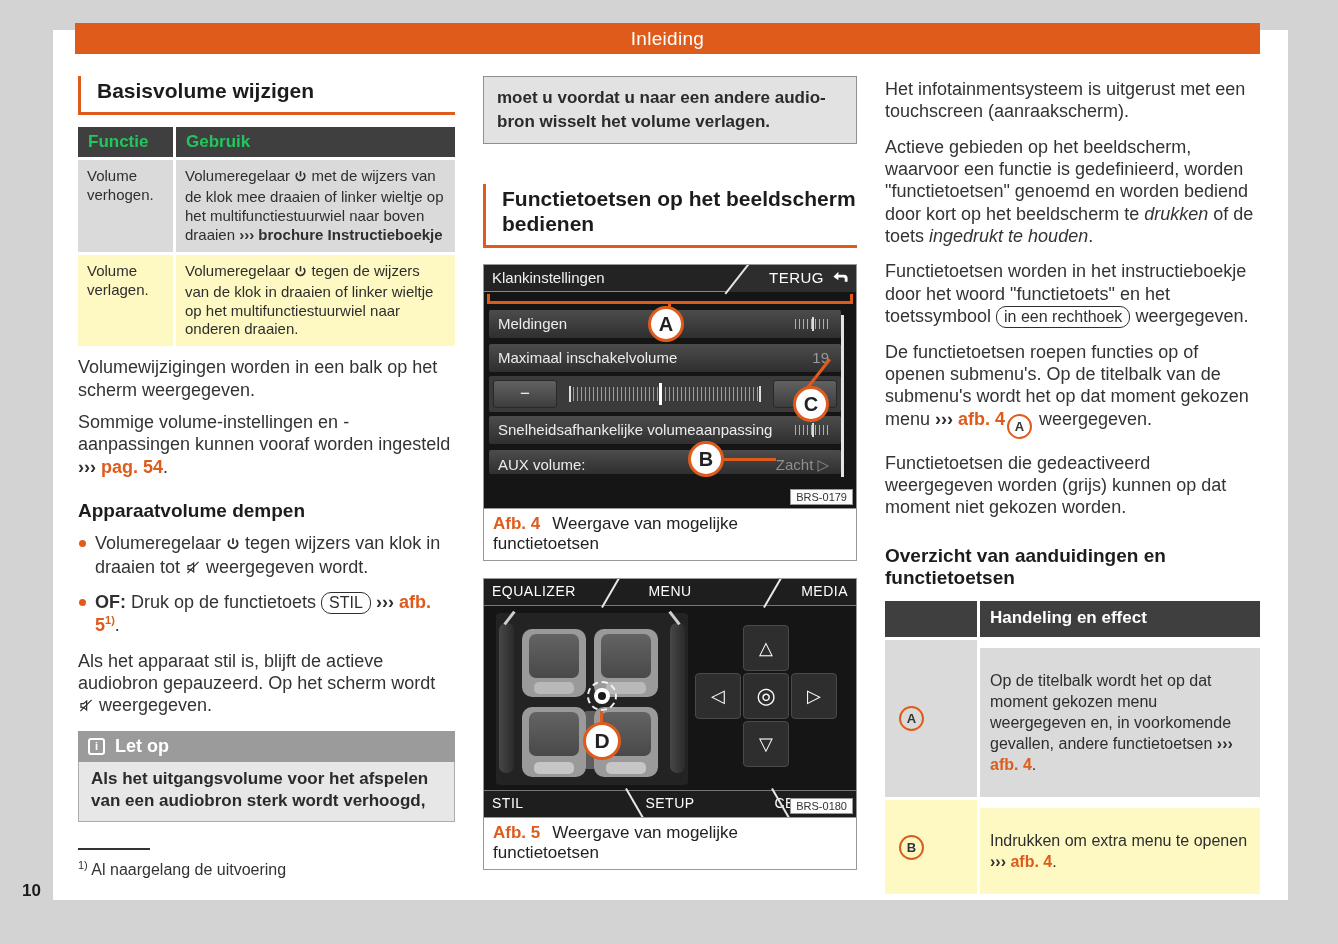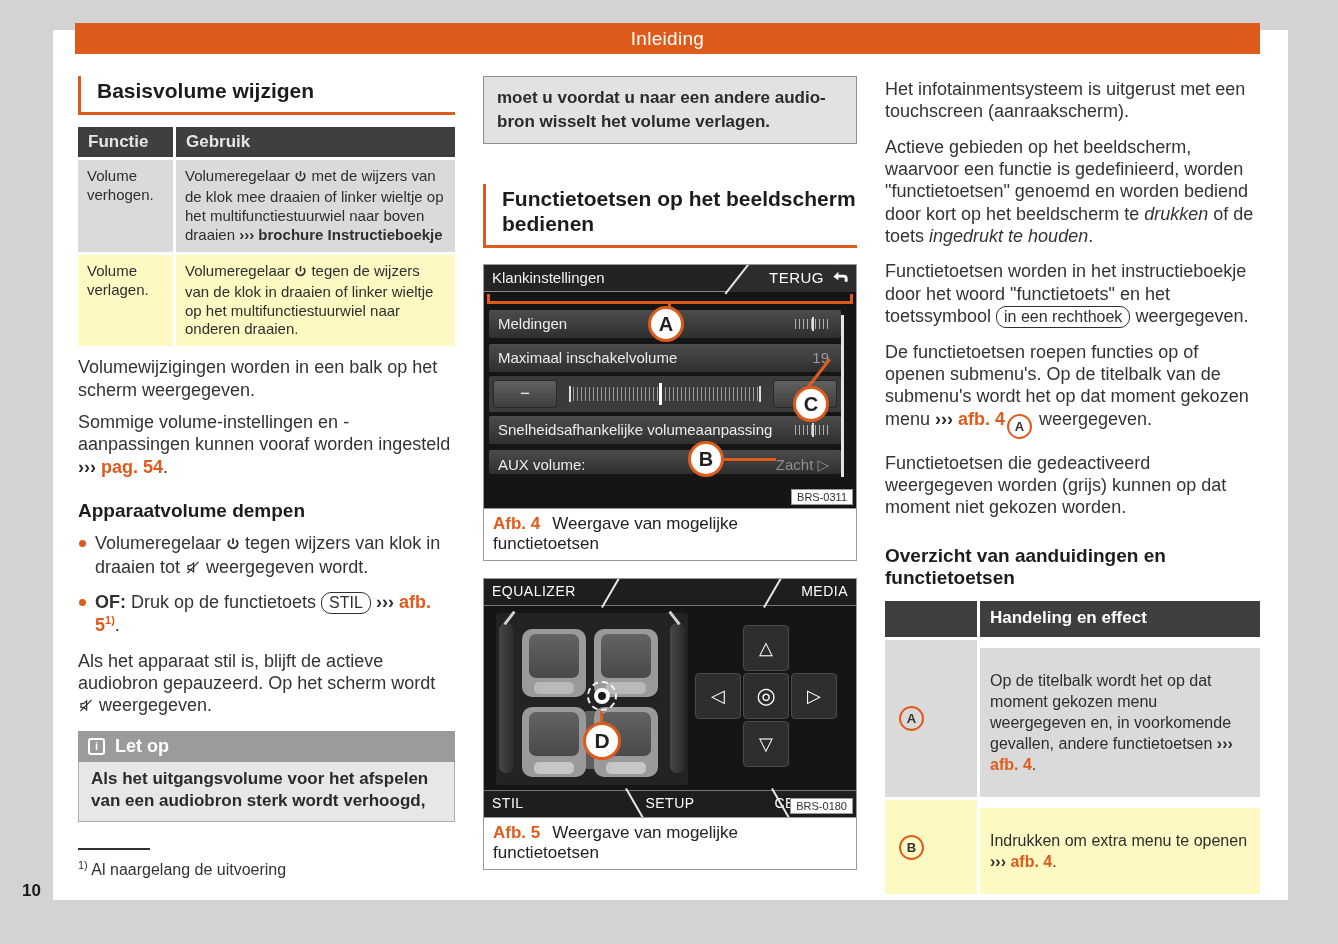--- a/index.html
+++ b/index.html
@@ -21,21 +21,21 @@
   
   .p { font-size:18px; line-height:1.24; color:#333; margin-top:10px; }
   .chev { font-weight:bold; color:#2f2f2f; }
   .oref { font-weight:bold; color:#df5b1c; }
   .bold-dark { font-weight:bold; color:#2f2f2f; }
   .it { font-style:italic; }
   sup { font-size:11px; }
 
   
   .vtable { display:grid; grid-template-columns:95px 1fr; gap:3px; margin-top:12px; }
-  .vtable .th { background:#3f3f3f; color:#e5e5e5; font-weight:bold; font-size:17px; padding:5px 10px; }
+  .vtable .th { background:#3f3f3f; color:#22c55e; font-weight:bold; font-size:17px; padding:5px 10px; }
   .vtable .td { font-size:15px; line-height:1.26; color:#2e2e2e; padding:7px 9px; }
   .bg-a { background:#dadada; } .bg-b { background:#fef9c3; }
 
   .subhead { font-weight:bold; font-size:19px; color:#1c1c1c; margin-top:22px; }
   .bullet { position:relative; padding-left:17px; margin-top:10px; font-size:18px; line-height:1.24; color:#333; }
   .bullet::before { content:""; position:absolute; left:1px; top:8px; width:7px; height:7px;
                     border-radius:50%; background:#df5b1c; }
   .ikey { display:inline-block; border:1.5px solid #2f2f2f; border-radius:10px; padding:0 7px;
           font-size:16px; line-height:1.25; color:#2f2f2f; background:#fff; }
   .icn { display:inline-block; vertical-align:-2px; }
@@ -271,31 +271,32 @@
           <span>AUX volume:</span>
           <span class="rval auxval">Zacht ▷</span>
         </div>
 
         <div class="sbar"></div>
         <div class="conn-c"></div>
         <div class="ann" style="left:309px; top:121px;">C</div>
         <div class="conn-b"></div>
         <div class="ann" style="left:204px; top:176px;">B</div>
 
-        <div class="brs">BRS-0311</div>
+        <div class="brs">BRS-0179</div>
       </div>
       <div class="figcap">
         <span class="cref">Afb. 4</span><span>Weergave van mogelijke functietoetsen</span>
       </div>
     </div>
 
     <div class="figure second">
       <div class="screen screen5">
         <div class="s5-bar s5-top">
           <span class="s5-lbl" style="left:8px">EQUALIZER</span>
+          <span class="s5-lbl s5-center">MENU</span>
           <span class="s5-lbl" style="right:8px">MEDIA</span>
           <div class="d5" style="left:126px; transform:rotate(30deg);"></div>
           <div class="d5" style="left:288px; transform:rotate(30deg);"></div>
         </div>
 
         <div class="cab">
           <div class="pillar" style="left:3px"></div>
           <div class="pillar" style="right:3px"></div>
           <div class="mirror" style="left:12px; transform:rotate(38deg);"></div>
           <div class="mirror" style="right:12px; transform:rotate(-38deg);"></div>

